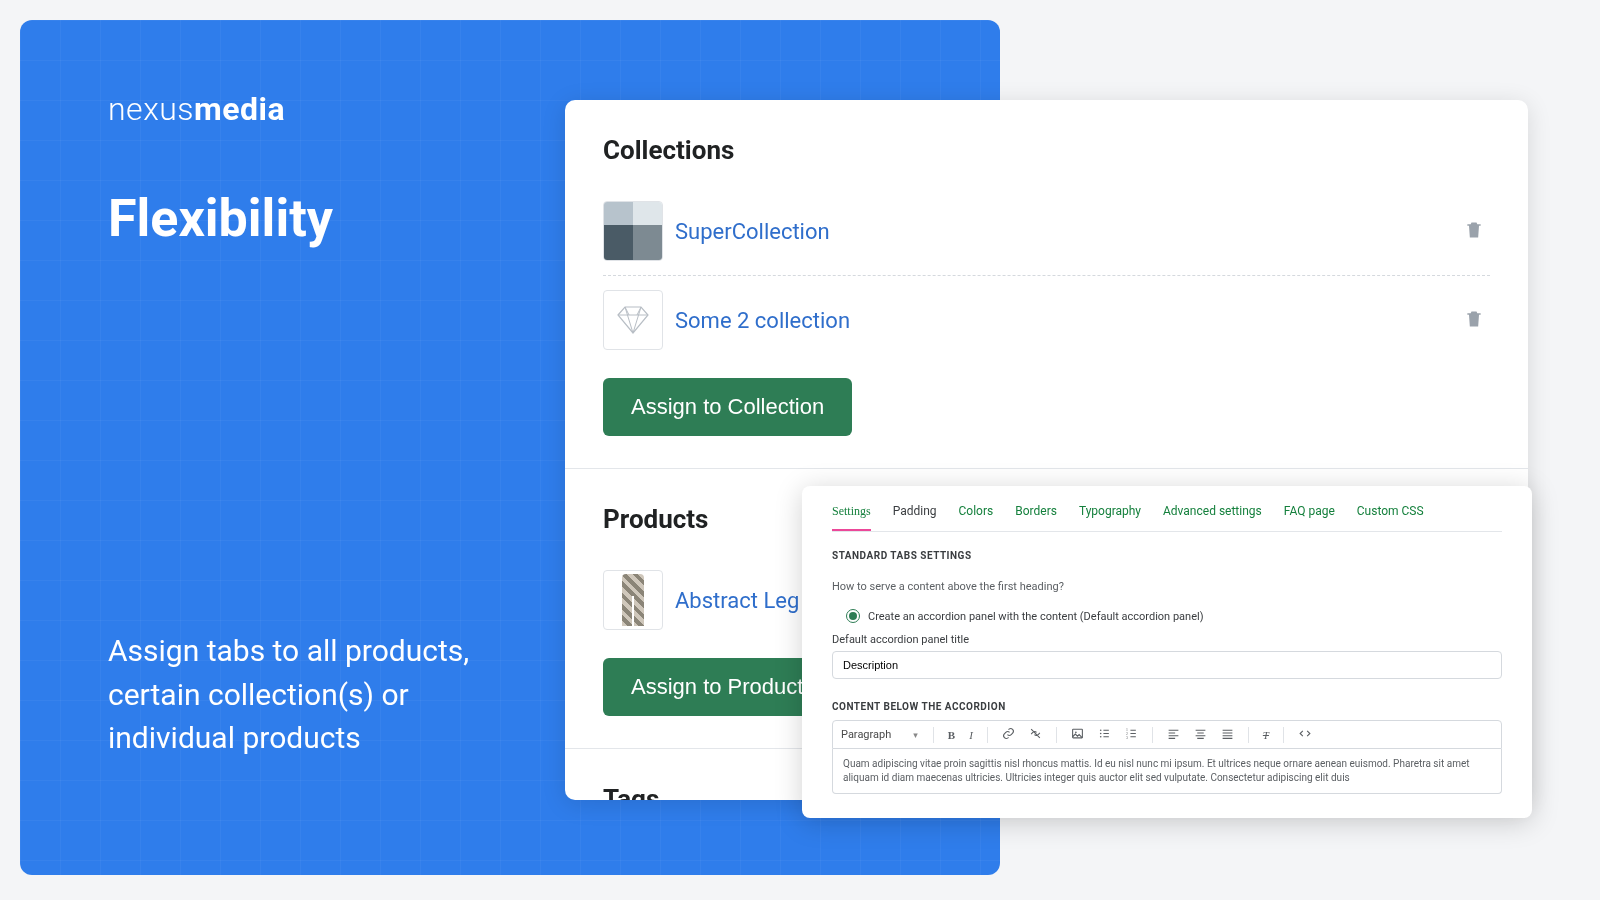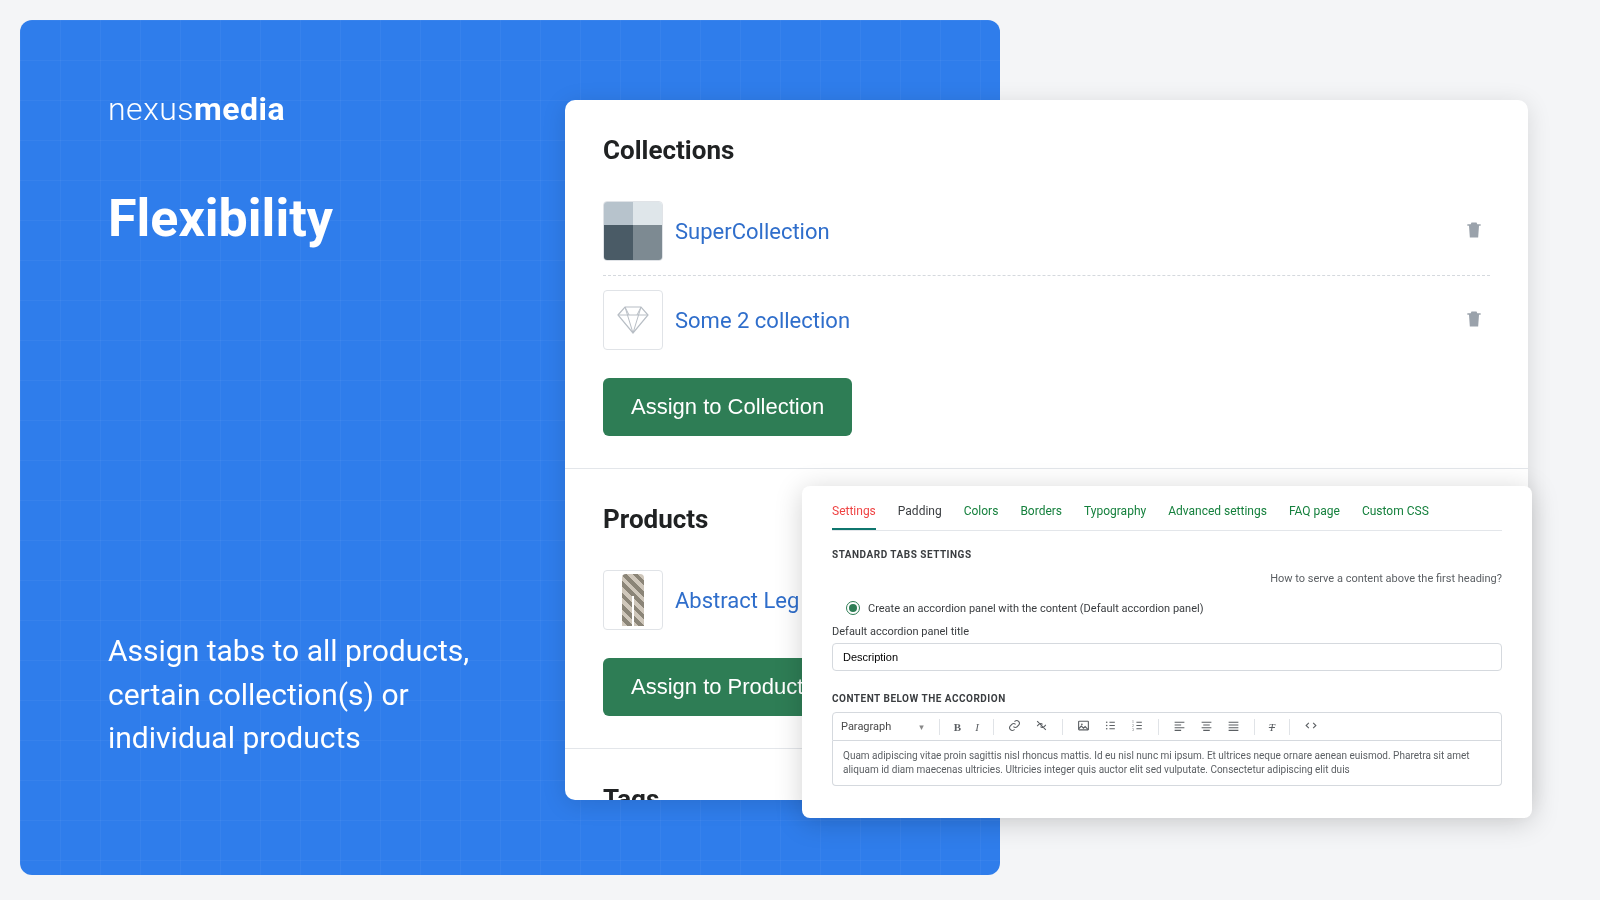--- a/index.html
+++ b/index.html
@@ -151,53 +151,54 @@
   gap: 22px;
   border-bottom: 1px solid #e3e6ea;
 }
 .tab {
   padding: 6px 0 10px;
   color: #15803d;
   cursor: pointer;
   font-size: 12px;
 }
 .tab.active {
-  color: #ef4444;
-  border-bottom: 2px solid #0f766e;
+  color: #15803d;
+  border-bottom: 2px solid #ec4899;
+  font-family: Liberation Serif, serif;
 }
 .tab.secondary { color: #3a3d40; }
 .section-label {
   font-size: 10px;
   font-weight: 700;
   letter-spacing: 0.5px;
   color: #3a3d40;
   margin-top: 18px;
 }
-.help-text { font-size: 11px; color: #5b5f63; margin-top: 12px; text-align: right; }
+.help-text { font-size: 11px; color: #5b5f63; margin-top: 19px; }
 .radio-group { margin: 16px 0 10px 14px; }
 .radio-row { display:flex; align-items:center; gap:8px; font-size:11px; margin-bottom:8px; color:#3a3d40; }
 .radio {
   width:14px; height:14px; border:1px solid #9aa2ab; border-radius:50%;
   display:inline-flex; align-items:center; justify-content:center;
 }
 .radio.checked { border-color:#2e7d55; }
 .radio.checked::after { content:""; width:8px; height:8px; background:#2e7d55; border-radius:50%; }
 .field-label { font-size:11px; color:#3a3d40; margin-top:6px; }
 .text-input {
   width:100%; border:1px solid #d5d9de; border-radius:4px;
   padding:7px 10px; font-size:11px; margin-top:5px;
 }
 .editor-toolbar {
   display:flex; align-items:center; gap:8px;
   border:1px solid #d5d9de; border-radius:4px 4px 0 0;
   padding:5px 8px; margin-top:8px; font-size:11px; background: #fff;
 }
 .toolbar-sep { width:1px; height:16px; background:#e0e3e7; margin:0 3px; }
 .tb-btn { color:#5b5f63; cursor:pointer; padding:1px 3px; font-family: Georgia, serif; }
-.tb-select { display:flex; align-items:center; gap:28px; padding-right:4px; }
+.tb-select { display:flex; align-items:center; gap:22px; padding-right:4px; }
 .tb-select .chev { font-size:9px; color:#888; }
 .editor-body {
   border:1px solid #d5d9de; border-top:0; border-radius:0 0 4px 4px;
   padding:8px 10px; font-size:10px; line-height:1.4; color:#5b5f63;
 }
 .editor-body .body-title { font-weight:700; color:#222; margin-bottom:4px; font-size:10px; }
 </style>
 </head>
 <body>
 

